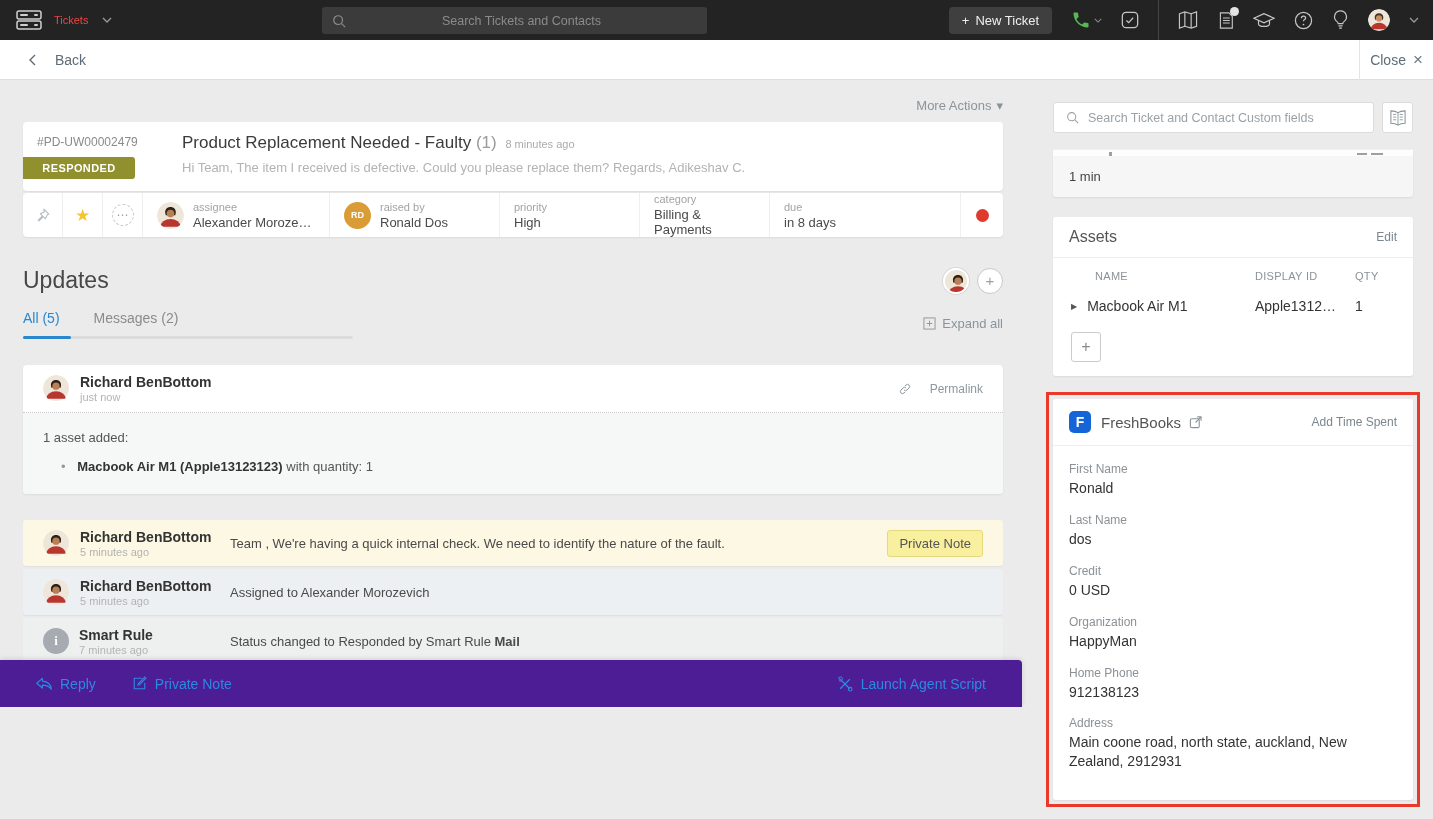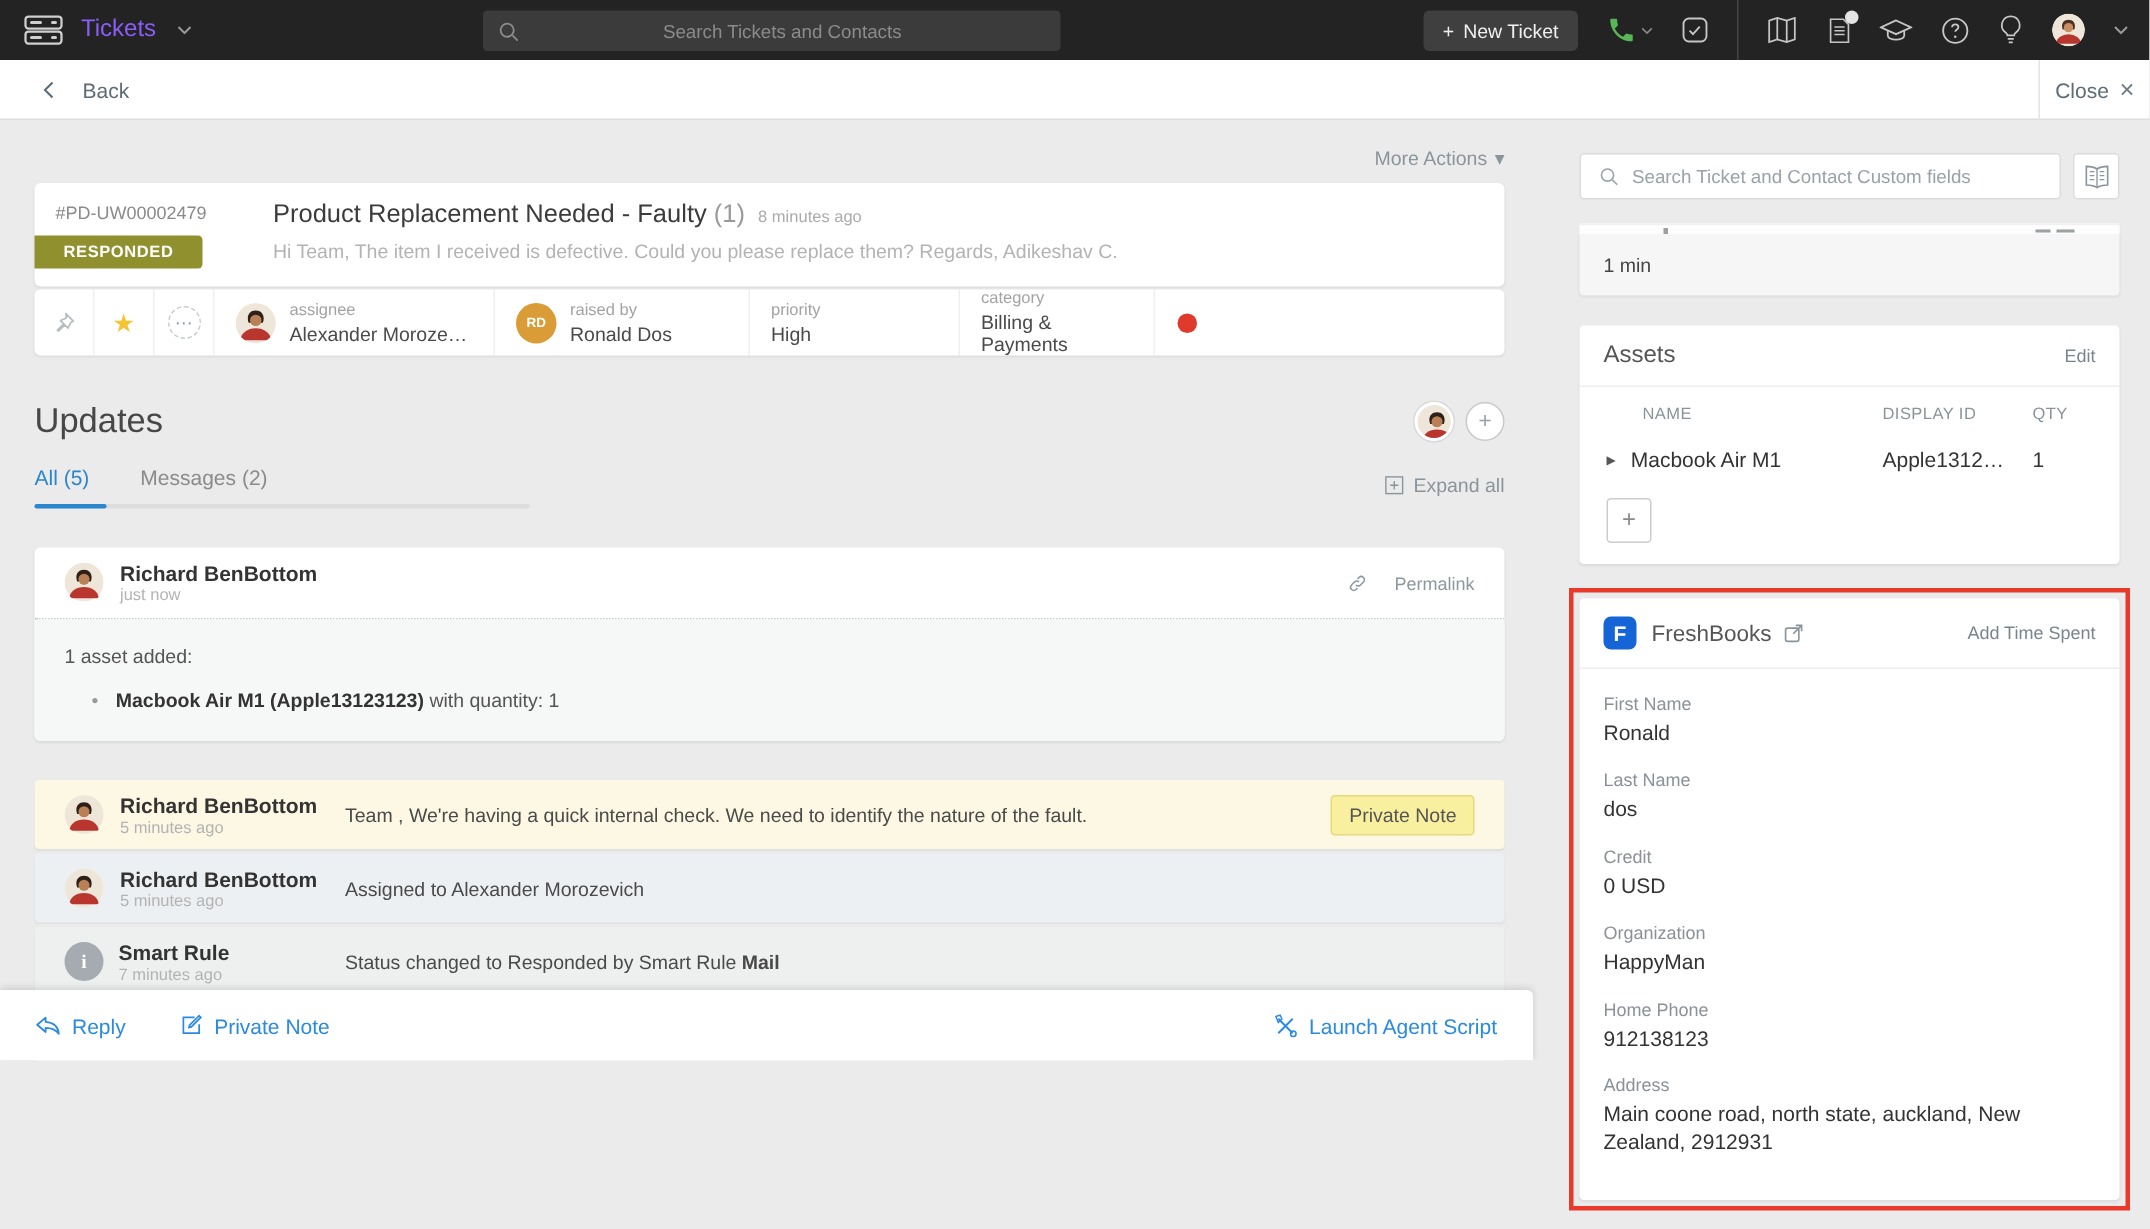--- a/index.html
+++ b/index.html
@@ -3,21 +3,21 @@
 <meta charset="utf-8">
 <style>
   * { margin:0; padding:0; box-sizing:border-box; }
   html,body { width:1433px; height:819px; overflow:hidden; }
   body { font-family:"Liberation Sans", sans-serif; background:#ebebeb; color:#444; }
   svg { display:block; }
 
   
   .topnav { position:relative; height:40px; background:#232323; display:flex; align-items:center; }
   .topnav-left { display:flex; align-items:center; gap:12px; padding-left:16px; }
-  .nav-title { color:#8b5cf6; font-size:16px; }
+  .nav-title { color:#ef4444; font-size:11px; }
   .nav-chevron { color:#9a9a9a; margin-left:2px; }
   .nav-search { position:absolute; left:322px; top:7px; width:385px; height:27px; background:#3b3b3b;
     border-radius:3px; display:flex; align-items:center; padding:0 10px; color:#8b8b8b; }
   .nav-search input { flex:1; background:transparent; border:none; outline:none; color:#c9c9c9;
     font-size:12.5px; margin-left:0; font-family:inherit;text-align:center; }
   .nav-search input::placeholder { color:#8b8b8b; }
   .topnav-right { margin-left:auto; display:flex; align-items:center; gap:19px; padding-right:14px; height:40px; }
   .btn-new-ticket { background:#3f3f3f; color:#efefef; font-size:13px; border:none; border-radius:4px;
     padding:6px 13px; display:flex; align-items:center; gap:6px; cursor:pointer; font-family:inherit; }
   .nav-ico { color:#c6c6c6; display:flex; align-items:center; }
@@ -115,23 +115,23 @@
   .note-badge { margin-left:auto; background:#f8ef9f; border:1px solid #e6d97d; border-radius:3px;
     padding:5px 11px; font-size:13px; color:#555; }
   .info-ico { width:26px; height:26px; border-radius:50%; background:#a5abb0; color:#fff; font-size:13px;
     font-weight:bold; display:flex; align-items:center; justify-content:center; font-family:"Liberation Serif",serif; flex-shrink:0; }
 
   .msg-card { margin-top:5px; height:210px; }
   .msg-body { padding:24px 28px; }
   .msg-body p { font-size:19px; color:#3f3f3f; margin-bottom:25px; }
   .name-chevron { color:#9aa0a5; }
 
-  .composer { position:absolute; left:0; bottom:0; width:1022px; height:47px; background:#ffffff;
+  .composer { position:absolute; left:0; bottom:0; width:1022px; height:47px; background:#4c1d95;
     box-shadow:0 -1px 5px rgba(0,0,0,.13); border-radius:0 4px 0 0; display:flex; align-items:center;
-    padding:0 24px; gap:36px; z-index:6; }
+    padding:0 36px; gap:36px; z-index:6; }
   .comp-link { display:flex; align-items:center; gap:8px; color:#2a8ae2; font-size:14px; cursor:pointer; }
   .comp-right { margin-left:auto; }
 
   
   .side-search-row { display:flex; gap:8px; }
   .side-search { flex:1; height:31px; background:#fff; border:1px solid #dcdcdc; border-radius:3px;
     display:flex; align-items:center; padding:0 12px; color:#9aa2a7; }
   .side-search input { flex:1; border:none; outline:none; background:transparent; font-size:12.5px;
     color:#555; margin-left:9px; font-family:inherit; }
   .side-search input::placeholder { color:#9aa2a7; }
@@ -353,20 +353,26 @@
       <div class="mcell field cell-priority">
         <span>
           <div class="mlabel">priority</div>
           <div class="mvalue">High</div>
         </span>
       </div>
       <div class="mcell field cell-category">
         <span>
           <div class="mlabel">category</div>
           <div class="mvalue">Billing &amp; Payments</div>
+        </span>
+      </div>
+      <div class="mcell field cell-due">
+        <span>
+          <div class="mlabel">due</div>
+          <div class="mvalue">in 8 days</div>
         </span>
       </div>
       <div class="mcell dot-cell">
         <span class="red-dot"></span>
       </div>
     </div>
 
     <div class="updates-bar">
       <h2 class="updates-h">Updates</h2>
       <div class="updates-right">

